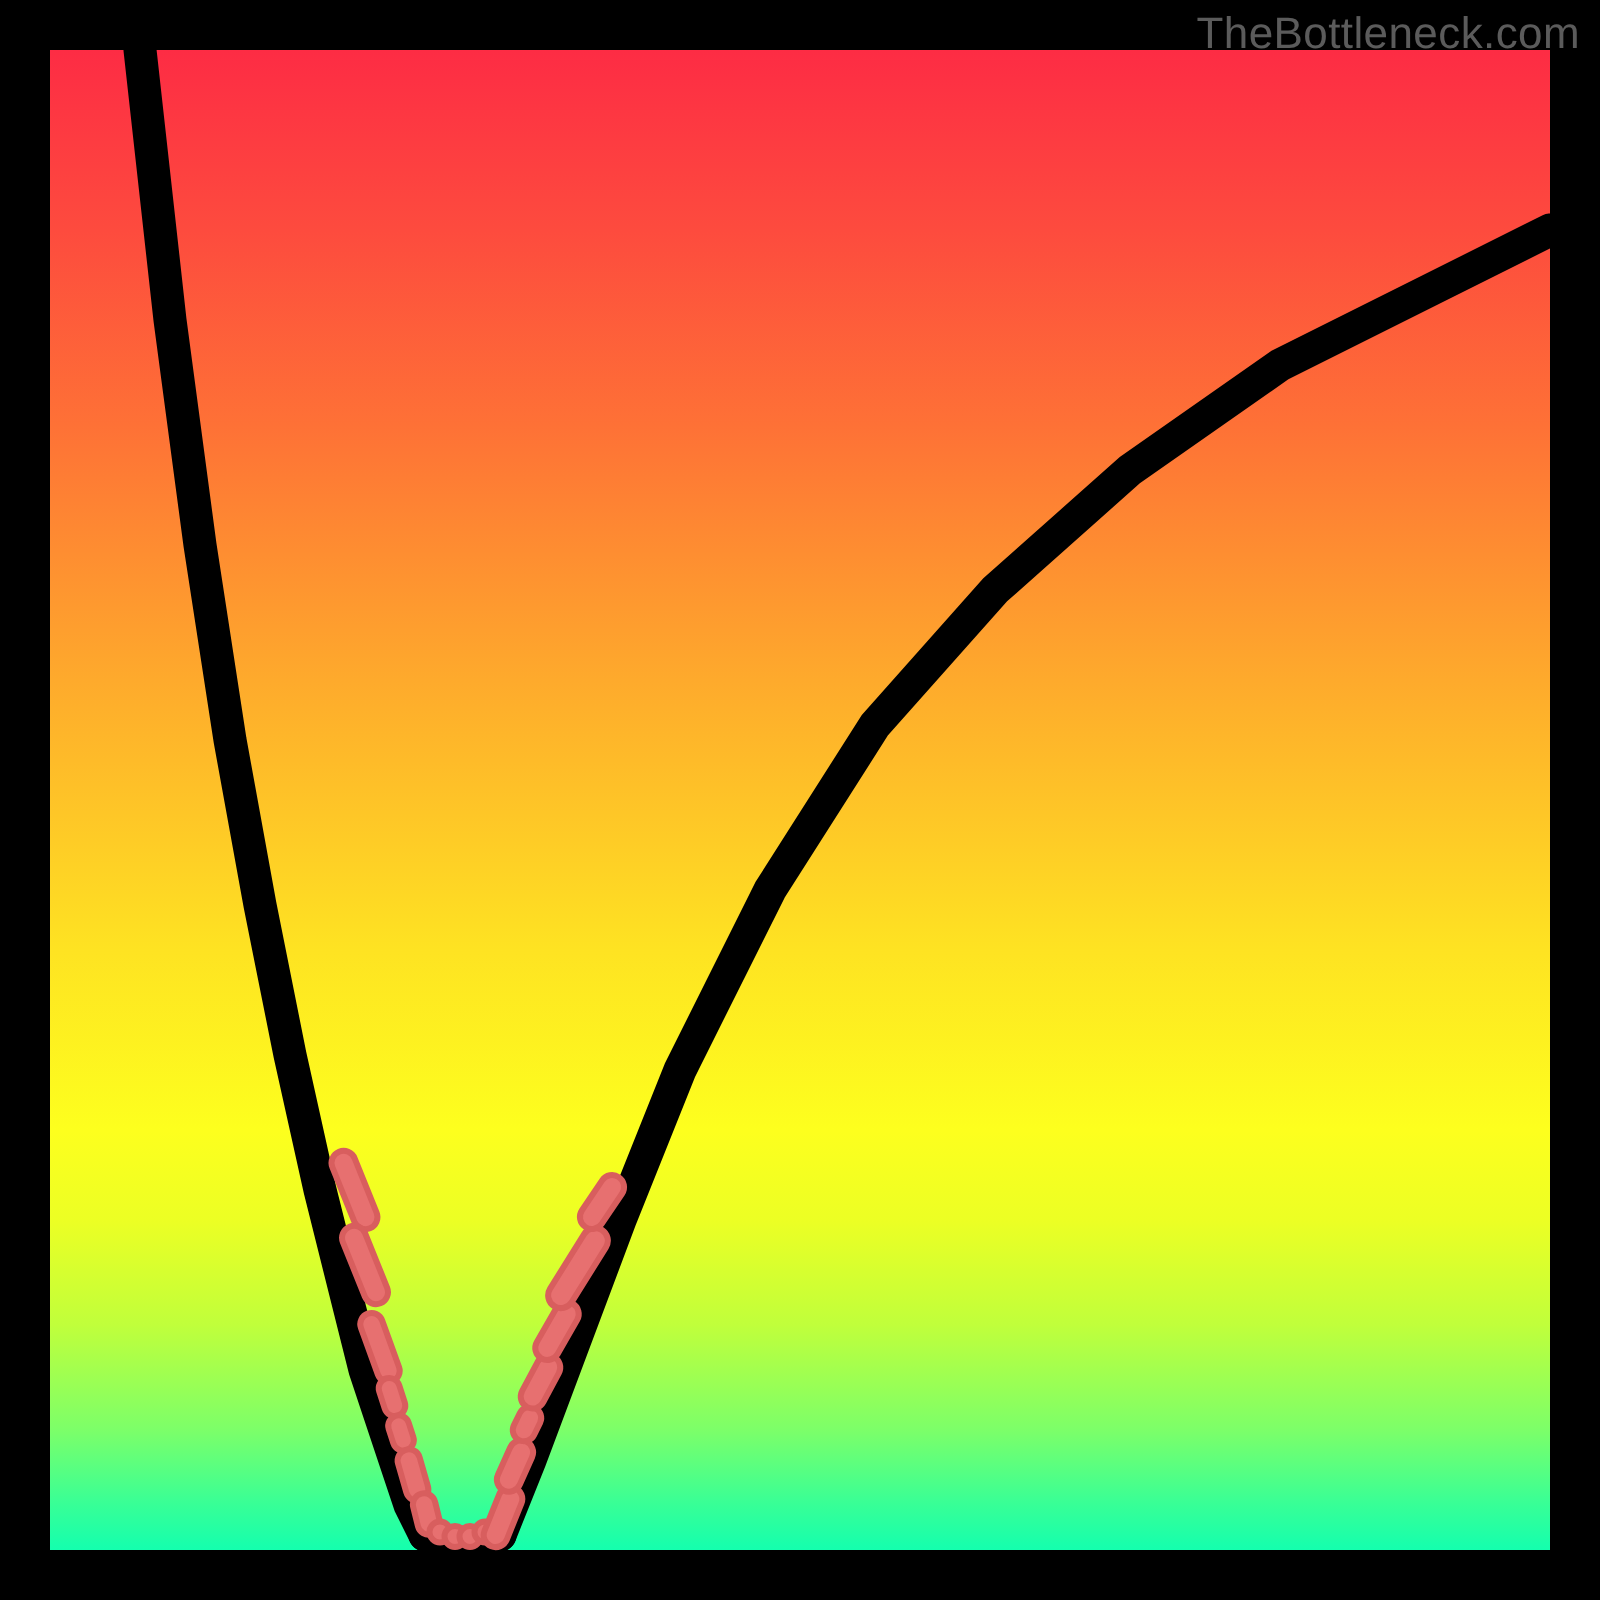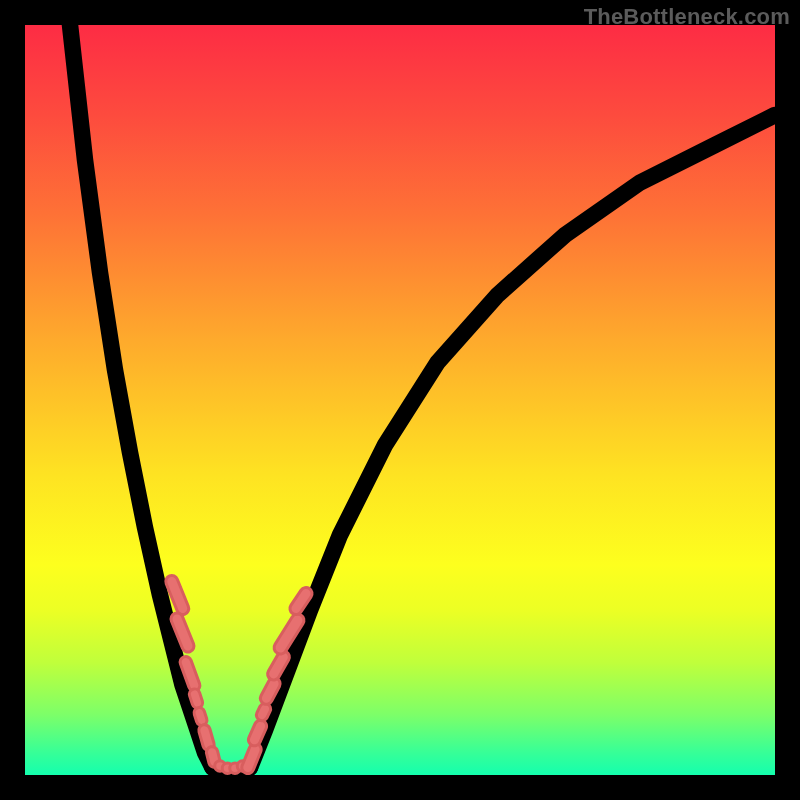--- a/index.html
+++ b/index.html
@@ -36,21 +36,21 @@
       #37ff97 97%,
       #14ffae 100%
     );
   }
   .watermark {
     position: absolute;
     top: 4px;
     right: 10px;
     color: #5b5b5b;
     font-size: 22px;
-    font-weight: 700;
+    font-weight: 400;
     letter-spacing: 0.2px;
     user-select: none;
   }
   svg.curve-layer {
     position: absolute;
     left: 0;
     top: 0;
     width: 750px;
     height: 750px;
     overflow: visible;

